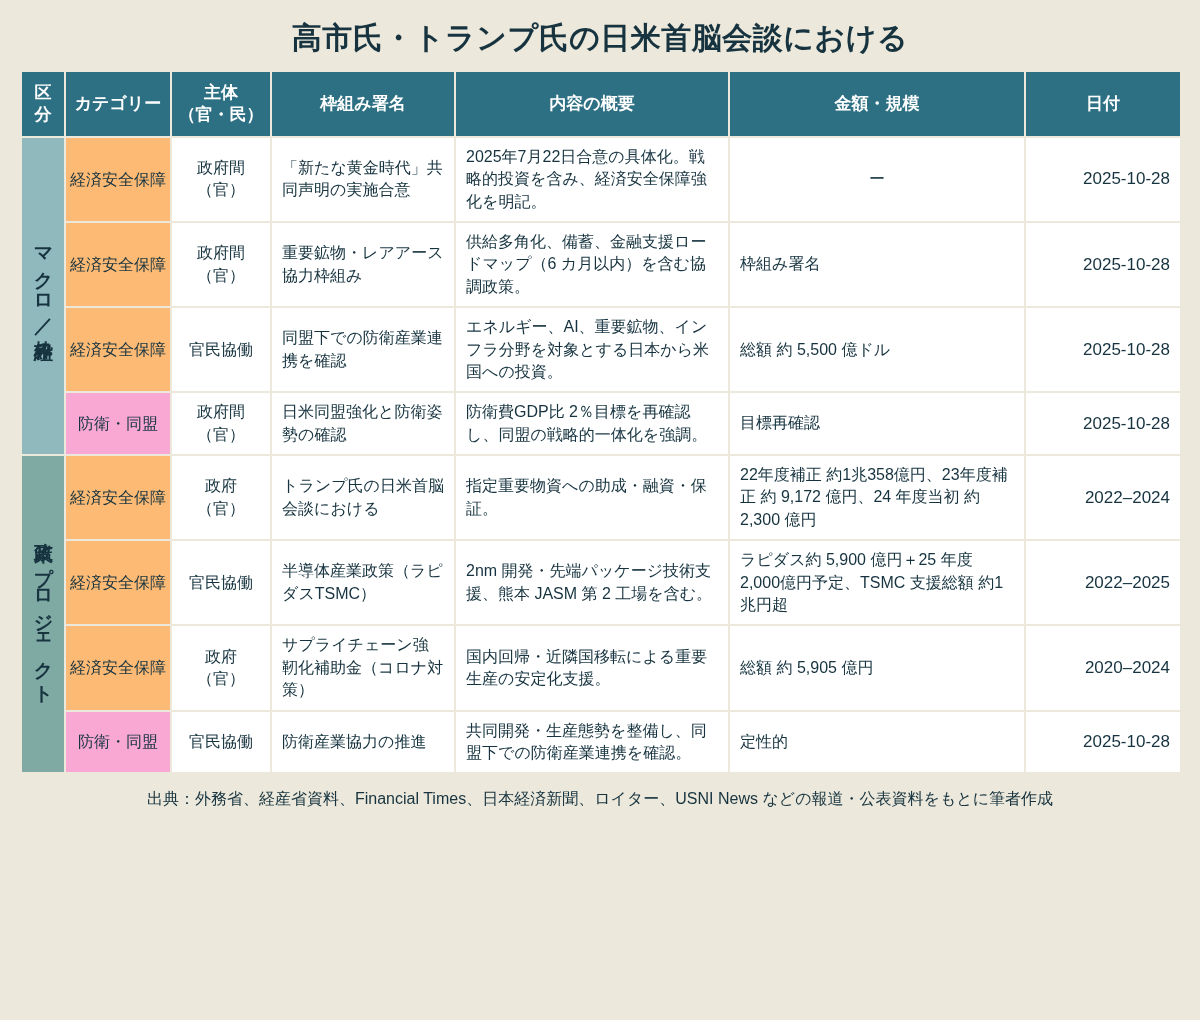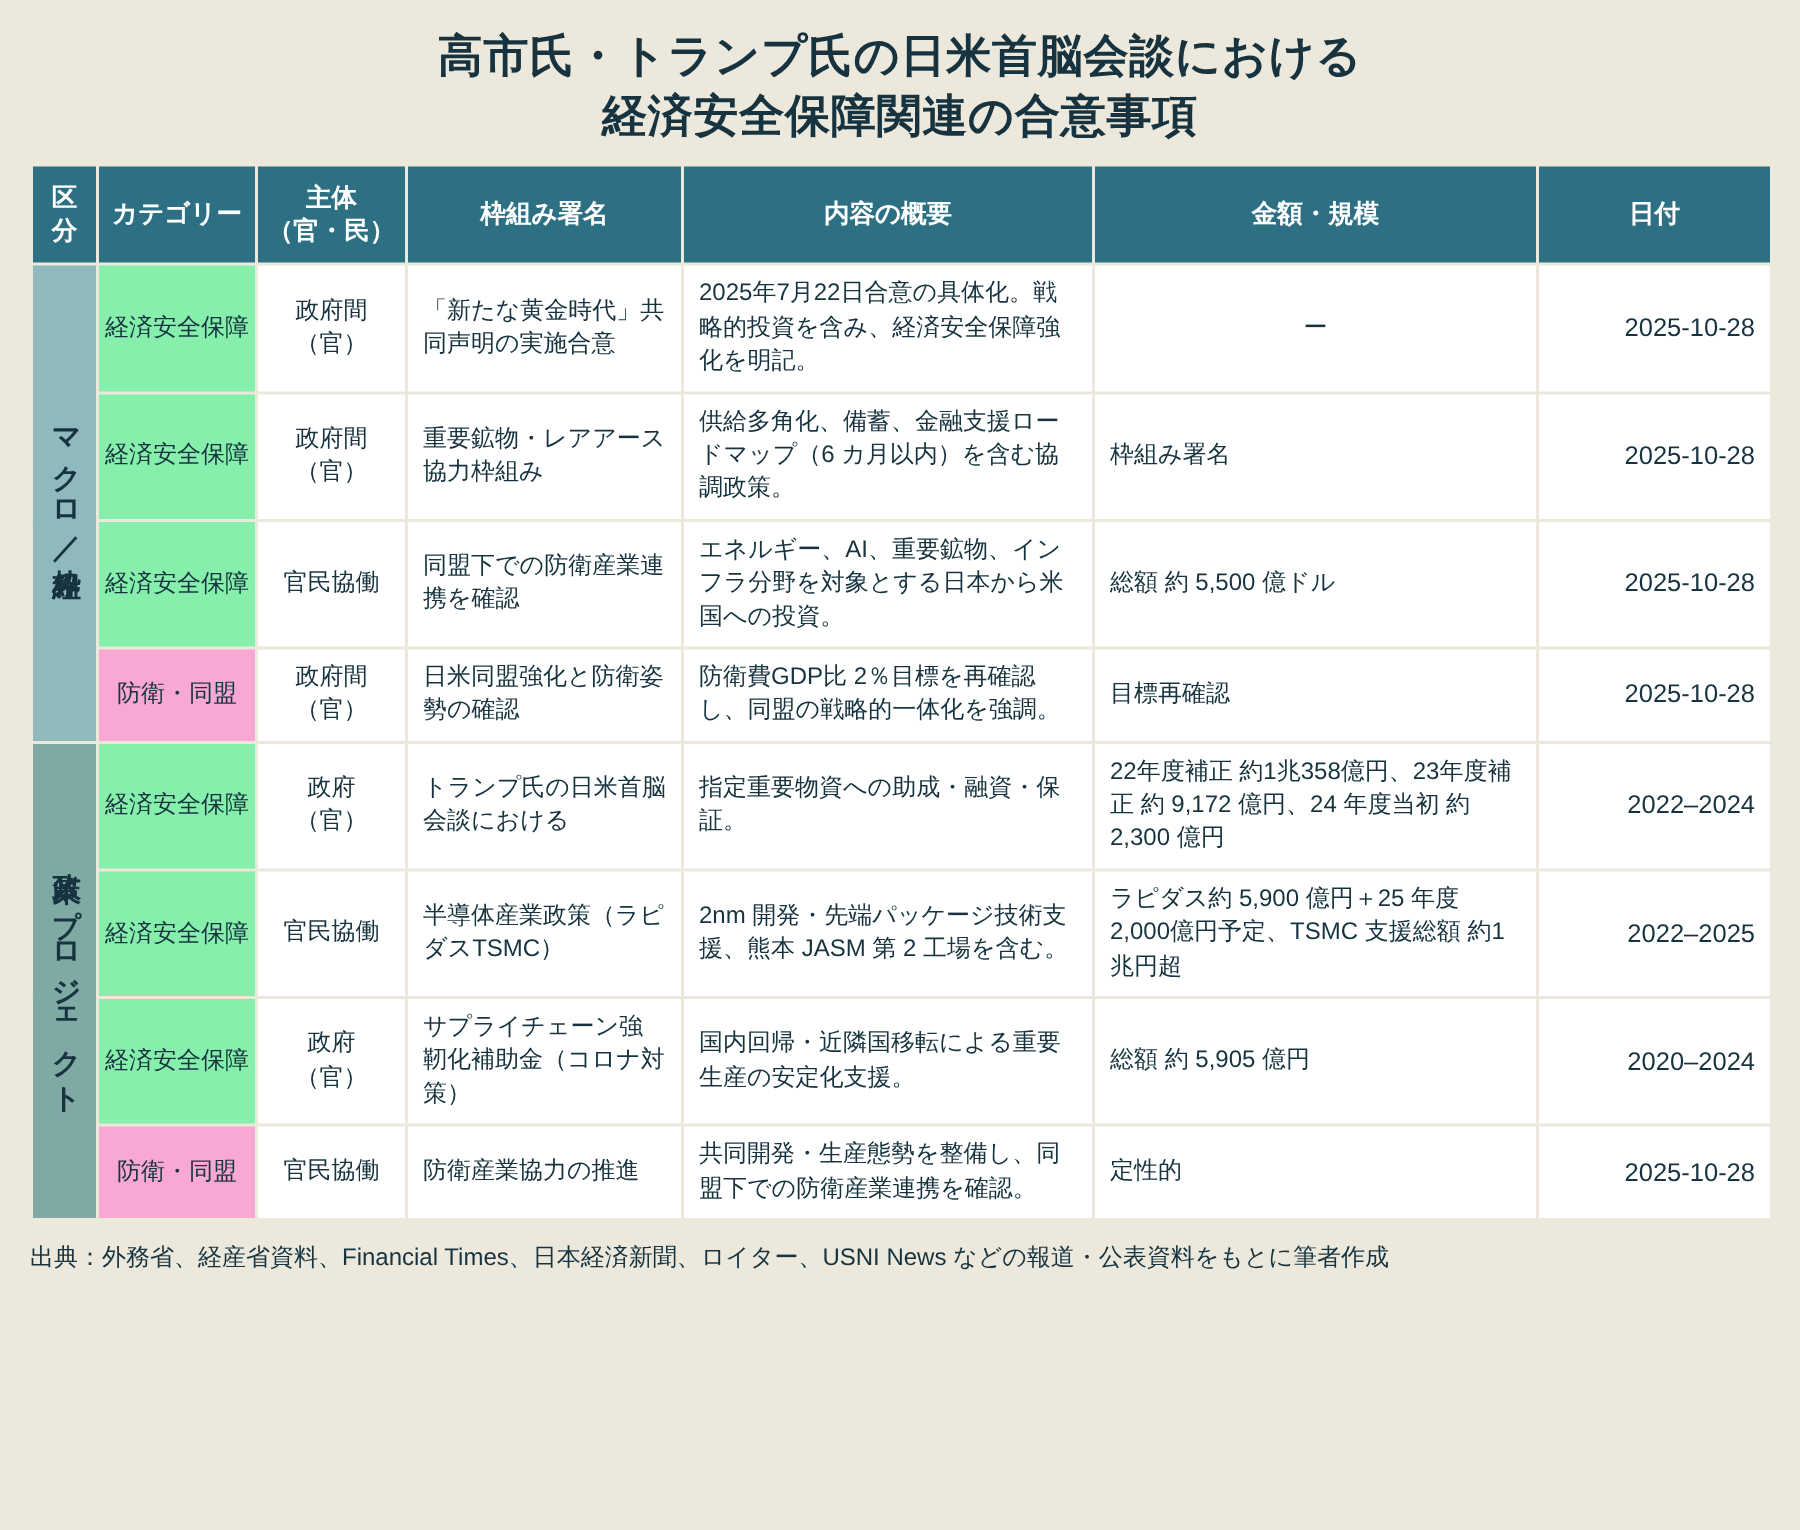--- a/index.html
+++ b/index.html
@@ -68,21 +68,21 @@
     writing-mode: vertical-rl;
     text-orientation: upright;
     letter-spacing: 2px;
     display: inline-block;
     line-height: 1.1;
   }
   td.group.g2 {
     background: #7fa9a3;
   }
   td.cat {
-    background: #86efac;
+    background: #fdba74;
     color: #16333f;
     font-size: 16px;
     text-align: center;
     line-height: 1.35;
     padding: 6px 4px;
   }
   td.cat.def {
     background: #f9a8d4;
   }
   td.body {
@@ -100,34 +100,34 @@
     font-size: 17px;
     white-space: nowrap;
   }
   .col-cat { width: 106px; }
   .col-actor { width: 100px; }
   .col-item { width: 184px; }
   .col-desc { width: 274px; }
   .col-amount { width: 296px; }
   .col-date { width: 156px; }
   .source {
+    text-align: center;
     font-size: 16px;
     color: #16333f;
     padding: 14px 20px 0 20px;
     line-height: 1.4;
   }
 </style>
 </head>
 <body>
 
 <div class="page">
 
   <div class="title">
     <span class="line">高市氏・トランプ氏の日米首脳会談における</span>
-    <span class="line">経済安全保障関連の合意事項</span>
   </div>
 
   <table class="main">
     <colgroup>
       <col style="width:44px">
       <col class="col-cat">
       <col class="col-actor">
       <col class="col-item">
       <col class="col-desc">
       <col class="col-amount">

